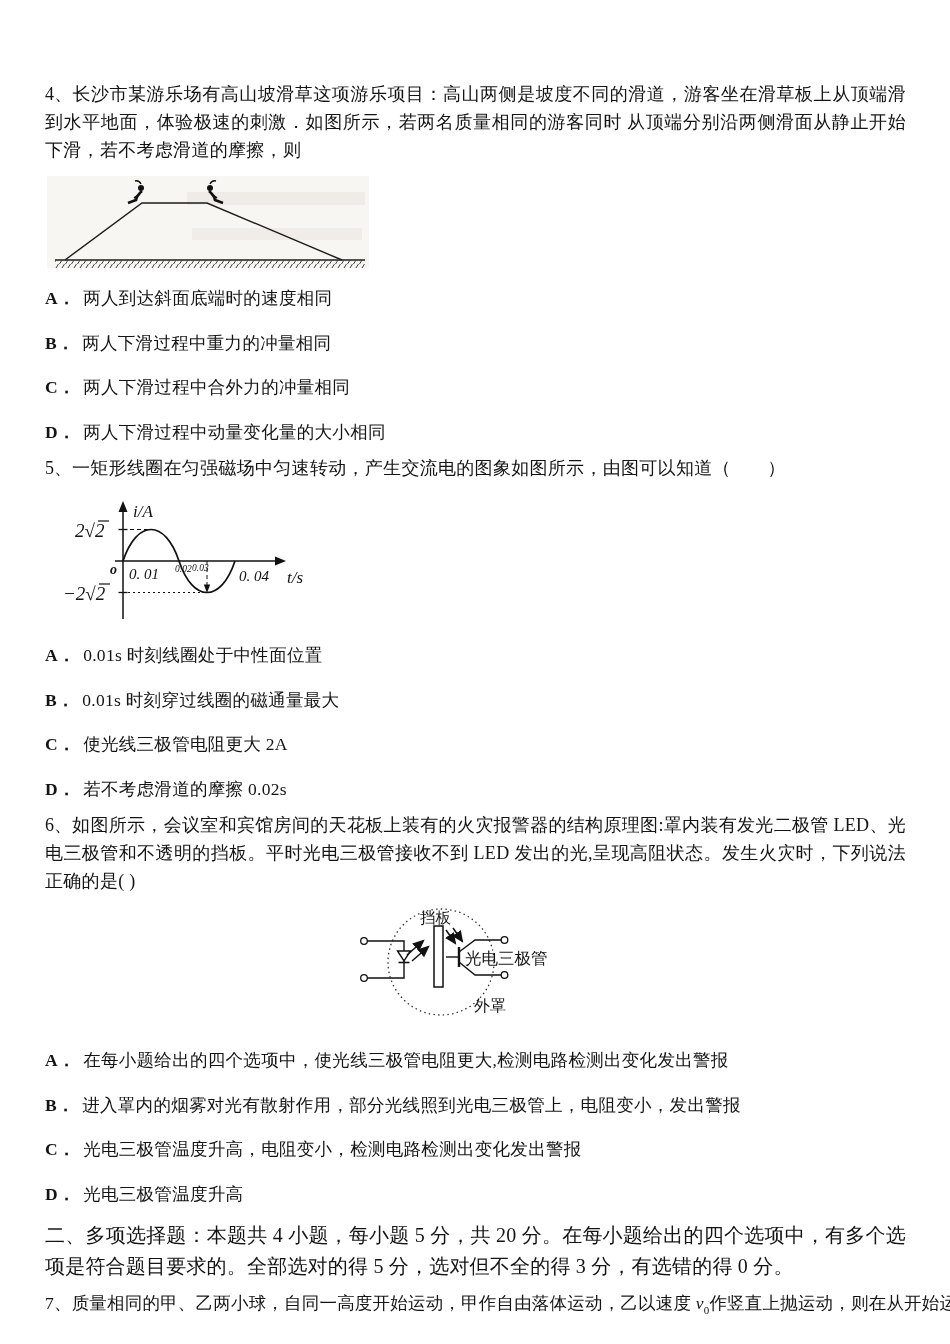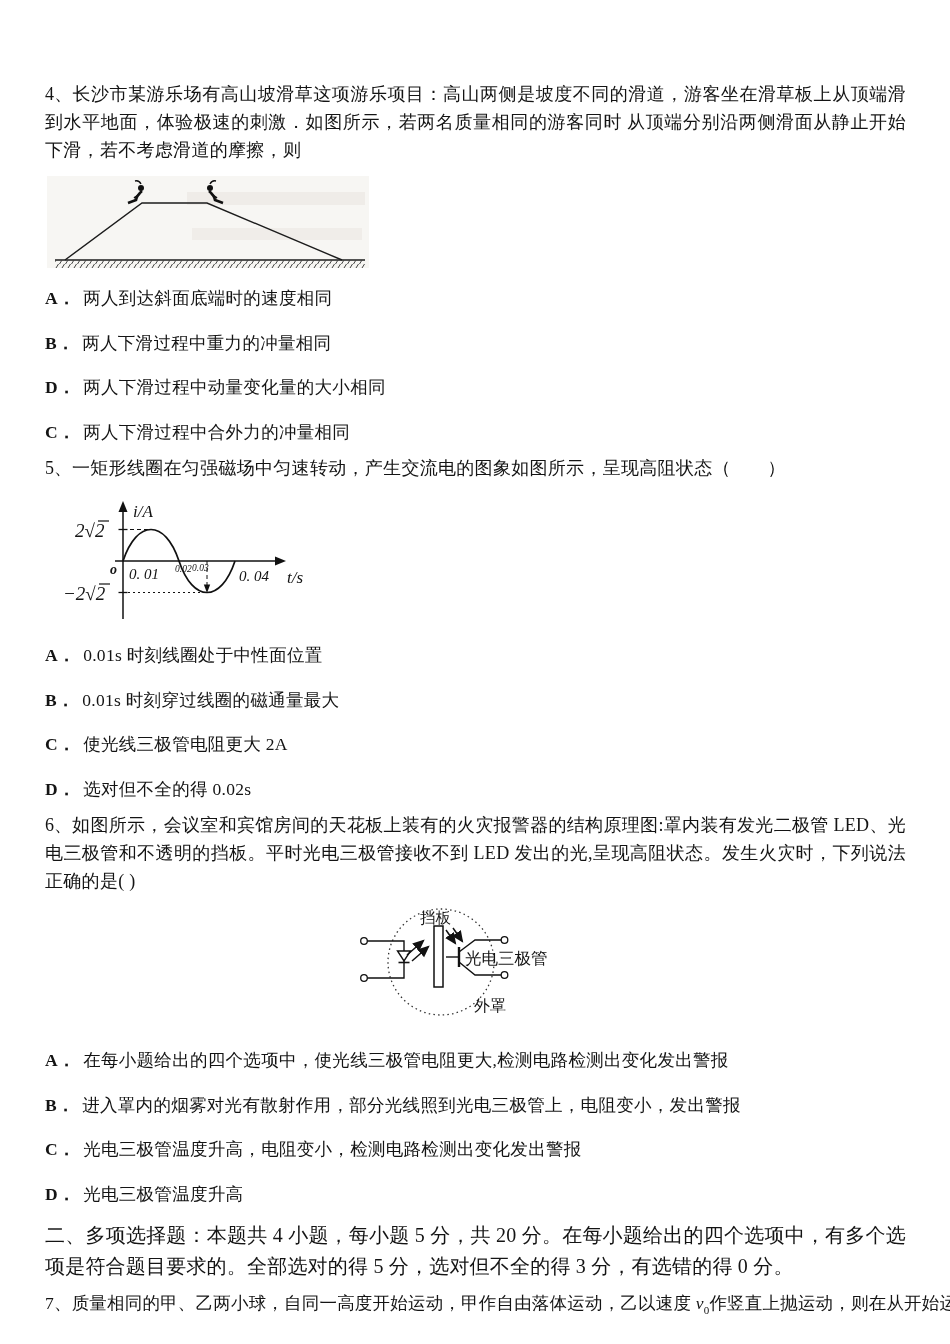--- a/index.html
+++ b/index.html
@@ -65,25 +65,25 @@
         <path d="M163,8 q2,-4 6,-3" stroke-width="1.4"></path>
         <path d="M162,15 q5,4 6,9 l8,3" stroke-width="2.6"></path>
         <path d="M164,18 l6,4" stroke-width="1.6"></path>
       </g>
     </svg>
   </div>
 
   <div class="opts">
     <p class="opt"><span class="letter">A．</span><span>两人到达斜面底端时的速度相同</span></p>
     <p class="opt"><span class="letter">B．</span><span>两人下滑过程中重力的冲量相同</span></p>
+    <p class="opt"><span class="letter">C．</span><span>两人下滑过程中合外力的冲量相同</span></p>
     <p class="opt"><span class="letter">D．</span><span>两人下滑过程中动量变化量的大小相同</span></p>
-    <p class="opt"><span class="letter">C．</span><span>两人下滑过程中合外力的冲量相同</span></p>
   </div>
 
-  <p class="stem" style="margin-top:4px;"><span class="qnum">5、</span><span>一矩形线圈在匀强磁场中匀速转动，产生交流电的图象如图所示，呈现高阻状态（　　）</span></p>
+  <p class="stem" style="margin-top:4px;"><span class="qnum">5、</span><span>一矩形线圈在匀强磁场中匀速转动，产生交流电的图象如图所示，由图可以知道（　　）</span></p>
 
   <div class="fig fig5">
     <svg width="270" height="128" viewBox="0 0 270 128">
 
       <line x1="68" y1="125" x2="68" y2="15" stroke="#111" stroke-width="1.5"></line>
       <polygon points="68,7 63.5,18 72.5,18" fill="#111"></polygon>
       <line x1="60" y1="67" x2="222" y2="67" stroke="#111" stroke-width="1.5"></line>
       <polygon points="231,67 220,62.5 220,71.5" fill="#111"></polygon>
 
       <path d="M68,67 C82,25 110,25 124,67 C138,109 166,109 180,67" fill="none" stroke="#111" stroke-width="1.7"></path>
@@ -106,21 +106,21 @@
       <text x="120" y="78" font-size="9.5">0.02</text>
       <text x="137" y="77" font-size="9.5">0.03</text>
       <text x="184" y="87" font-size="15">0. 04</text>
     </svg>
   </div>
 
   <div class="opts">
     <p class="opt"><span class="letter">A．</span><span>0.01s 时刻线圈处于中性面位置</span></p>
     <p class="opt"><span class="letter">B．</span><span>0.01s 时刻穿过线圈的磁通量最大</span></p>
     <p class="opt"><span class="letter">C．</span><span>使光线三极管电阻更大 2A</span></p>
-    <p class="opt"><span class="letter">D．</span><span>选对但不全的得 0.02s</span></p>
+    <p class="opt"><span class="letter">D．</span><span>若不考虑滑道的摩擦 0.02s</span></p>
   </div>
 
   <p class="stem" style="margin-top:4px;"><span class="qnum">6、</span><span>如图所示，会议室和宾馆房间的天花板上装有的火灾报警器的结构原理图:罩内装有发光二极管 LED、光电三极管和不透明的挡板。平时光电三极管接收不到 LED 发出的光,呈现高阻状态。发生火灾时，下列说法正确的是(      )</span></p>
 
   <div class="fig fig6">
     <svg width="250" height="122" viewBox="0 0 250 122">
       <defs>
         <marker id="arr" orient="auto" markerWidth="9" markerHeight="8" refX="6.5" refY="3.5">
           <path d="M0,0 L8,3.5 L0,7 z" fill="#111"></path>
         </marker>

